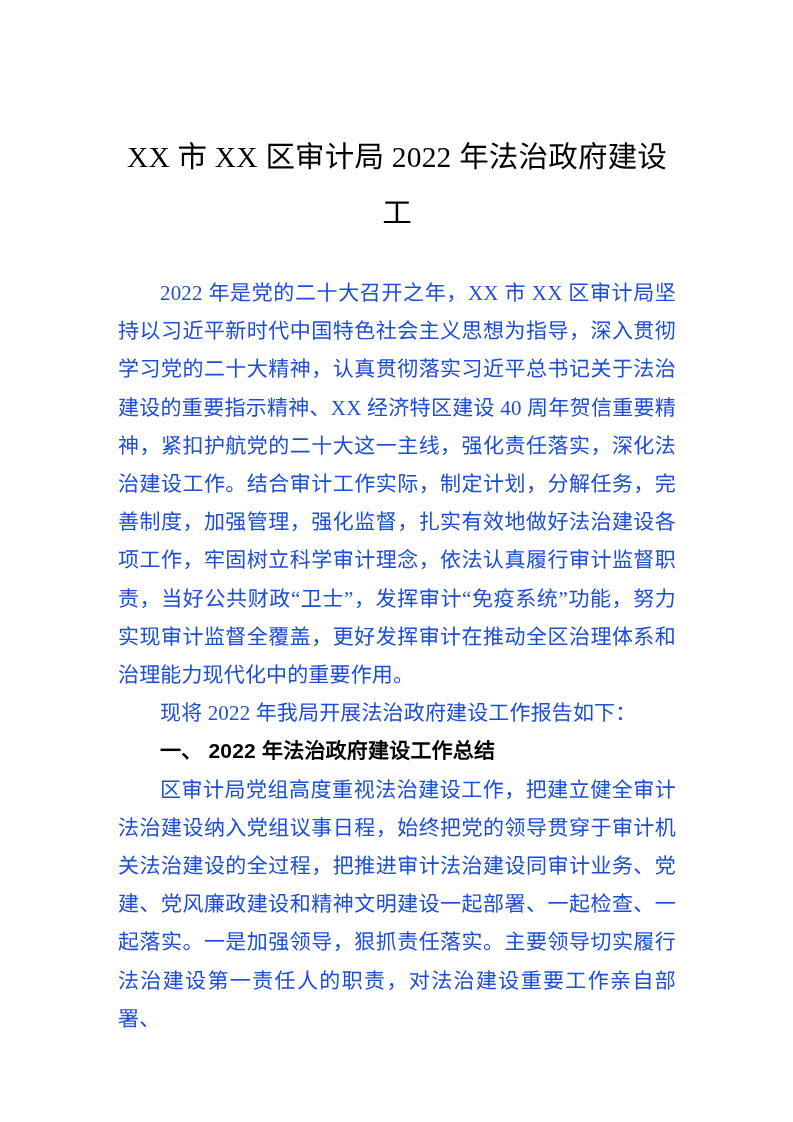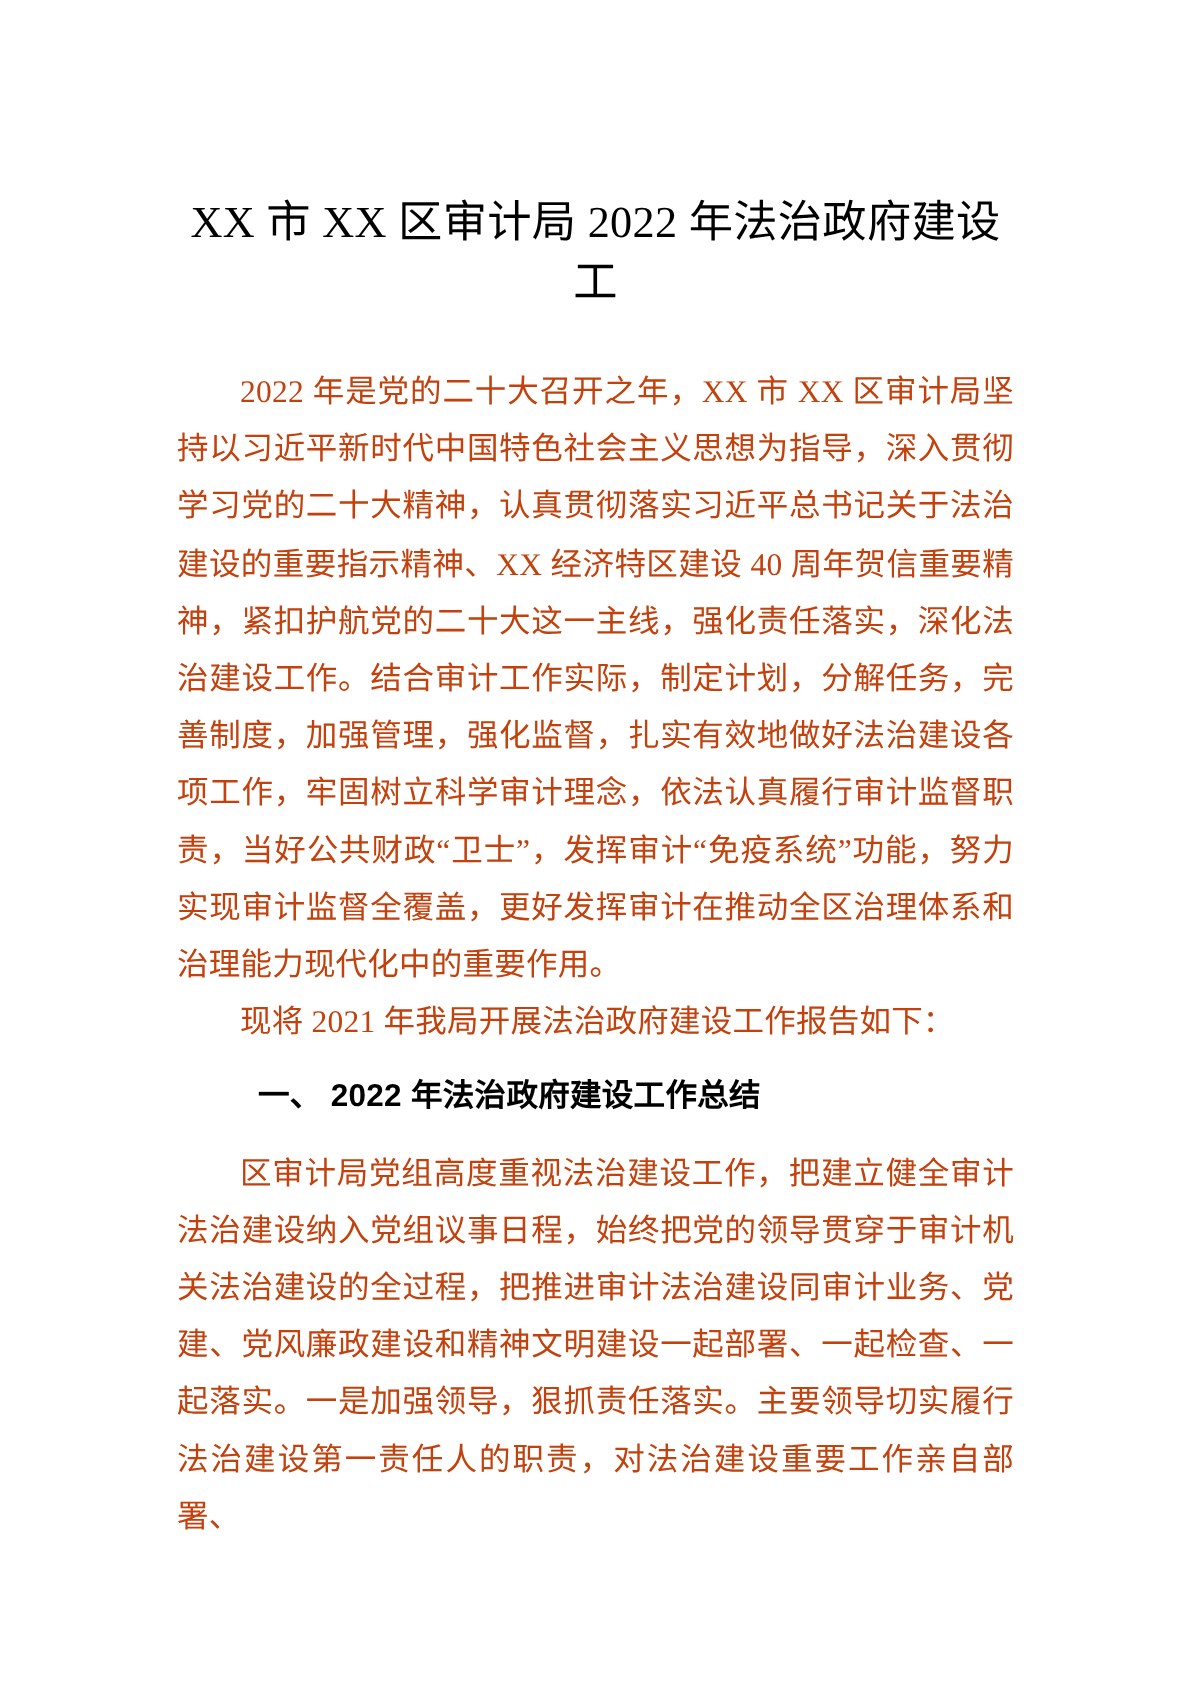--- a/index.html
+++ b/index.html
@@ -26,21 +26,21 @@
     width: 558px;
   }
 
   
   .doc-title {
     margin: 0;
     padding: 0;
     font-family: "Liberation Serif", "DejaVu Serif", serif;
     font-size: 29.5px;
     font-weight: 400;
-    line-height: 40px;
+    line-height: 56px;
     color: #000000;
     text-align: center;
     letter-spacing: 0.2px;
     white-space: normal;
     padding-top: 129px;
   }
 
   .doc-title .tline {
     display: block;
   }
@@ -50,35 +50,35 @@
   }
 
   
   .para {
     margin: 0;
     padding: 0;
     font-family: "Liberation Serif", "DejaVu Serif", serif;
     font-size: 21px;
     font-weight: 400;
     line-height: 38.2px;
-    color: #c2410c;
+    color: #1d4ed8;
     text-align: justify;
     text-justify: inter-character;
     text-indent: 2em;
     letter-spacing: 0.15px;
     -webkit-font-smoothing: antialiased;
   }
 
   .para.first {
     margin-top: 33px;
   }
 
   
   .h1-sec {
-    margin: 12px;
+    margin: 0;
     padding: 0;
     font-family: "Liberation Sans", "DejaVu Sans", sans-serif;
     font-size: 21px;
     font-weight: 700;
     line-height: 38.2px;
     color: #000000;
     text-indent: 2em;
     letter-spacing: 0.2px;
   }
 
@@ -100,21 +100,21 @@
 
 <div class="page">
   <div class="content">
 
     <h1 class="doc-title">
       <span class="tline first">XX 市 XX 区审计局 2022 年法治政府建设工</span>
     </h1>
 
     <p class="para first">2022 年是党的二十大召开之年，XX 市 XX 区审计局坚持以习近平新时代中国特色社会主义思想为指导，深入贯彻学习党的二十大精神，认真贯彻落实习近平总书记关于法治建设的重要指示精神、XX 经济特区建设 40 周年贺信重要精神，紧扣护航党的二十大这一主线，强化责任落实，深化法治建设工作。结合审计工作实际，制定计划，分解任务，完善制度，加强管理，强化监督，扎实有效地做好法治建设各项工作，牢固树立科学审计理念，依法认真履行审计监督职责，当好公共财政“卫士”，发挥审计“免疫系统”功能，努力实现审计监督全覆盖，更好发挥审计在推动全区治理体系和治理能力现代化中的重要作用。</p>
 
-    <p class="para">现将 2021 年我局开展法治政府建设工作报告如下：</p>
+    <p class="para">现将 2022 年我局开展法治政府建设工作报告如下：</p>
 
     <p class="h1-sec">一、 2022 年法治政府建设工作总结</p>
 
 
     <p class="para">区审计局党组高度重视法治建设工作，把建立健全审计法治建设纳入党组议事日程，始终把党的领导贯穿于审计机关法治建设的全过程，把推进审计法治建设同审计业务、党建、党风廉政建设和精神文明建设一起部署、一起检查、一起落实。一是加强领导，狠抓责任落实。主要领导切实履行法治建设第一责任人的职责，对法治建设重要工作亲自部署、</p>
 
   </div>
 </div>
 
 </body></html>

